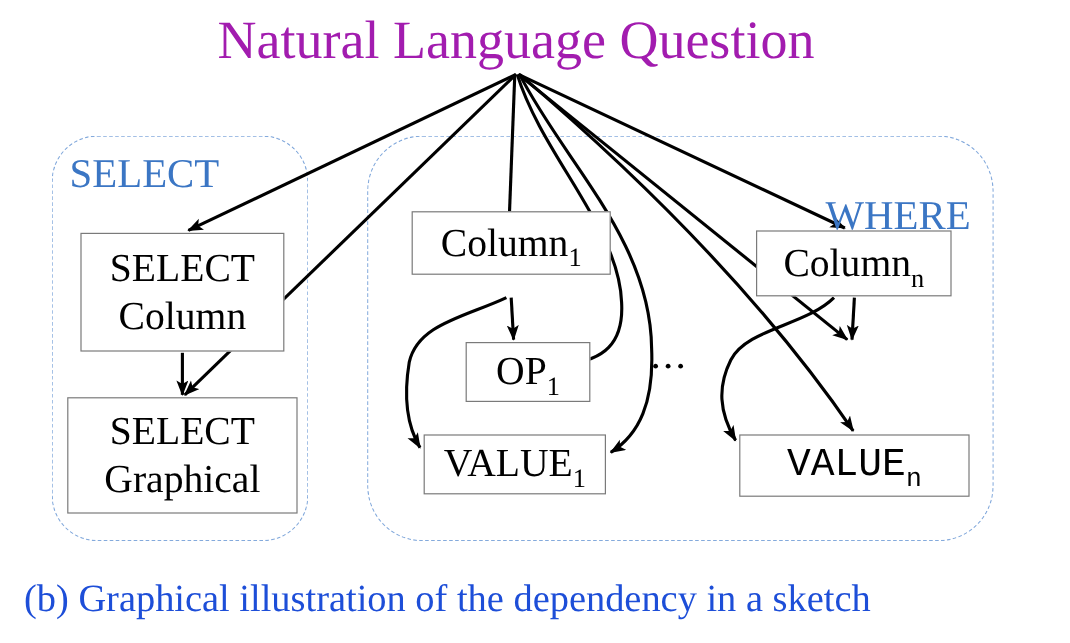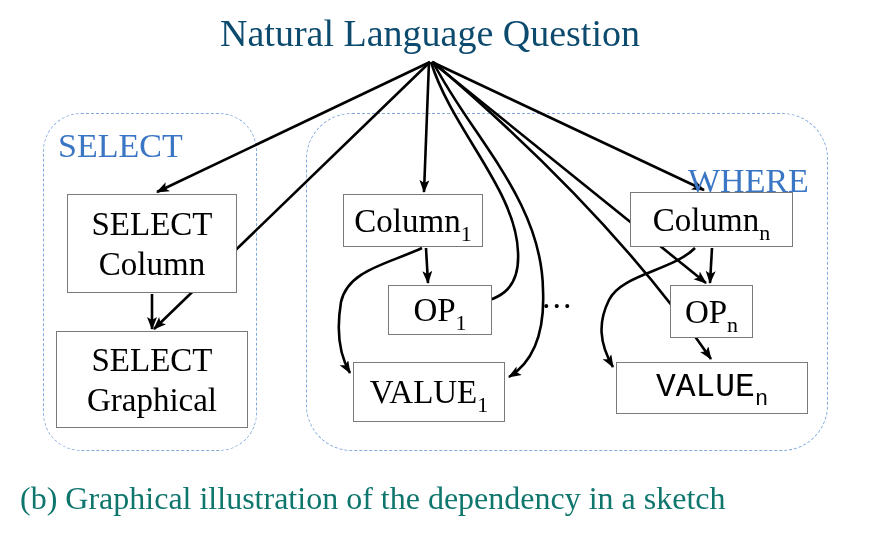--- a/index.html
+++ b/index.html
@@ -3,25 +3,25 @@
 <meta charset="utf-8">
 <style>
   html,body { margin:0; padding:0; background:#ffffff; }
   .figure {
     position:relative; width:892px; height:536px; background:#fff;
     font-family:"Liberation Serif","DejaVu Serif",serif; color:#000;
     overflow:hidden;
   }
   .title {
     position:absolute; left:180px; top:14px; width:500px;
-    text-align:center; font-size:38px; line-height:38px; color:#0c4a6e;
+    text-align:center; font-size:45px; line-height:38px; color:#a21caf;
   }
   .caption {
     position:absolute; left:20px; top:479px; width:860px;
-    font-size:32px; line-height:38px; color:#0f766e; text-align:left;
+    font-size:32px; line-height:38px; color:#1d4ed8; text-align:left;
   }
   .edges { position:absolute; left:0; top:0; width:892px; height:536px; z-index:2; }
   .edge { fill:none; stroke:var(--arrow,#000); stroke-width:2.6px; }
   .group-box {
     position:absolute; border:1.6px dashed var(--dashed,#84aadc);
     background:transparent; z-index:1; box-sizing:border-box;
   }
   .group-box.select { left:43px; top:113px; width:214px; height:338px; border-radius:38px; }
   .group-box.where  { left:306px; top:113px; width:522px; height:338px; border-radius:46px; }
   .group-label {
@@ -32,23 +32,23 @@
   .group-label.where  { left:688px; top:131px;margin-top:33px; }
   .node {
     position:absolute; z-index:4; background:#fff;
     border:1.6px solid var(--box-border,#7a7a7a); box-sizing:border-box;
     display:flex; align-items:center; justify-content:center;
     font-size:33px; line-height:40px; text-align:center; color:#000;
   }
   .node .sub { font-size:22px; vertical-align:-9px; line-height:0; }
   .node.select-column     { left:67px;  top:194px; width:170px; height:99px; }
   .node.select-aggregator { left:56px;  top:331px; width:192px; height:97px; }
-  .node.column-1 { left:343px; top:194px; width:140px; height:53px; }
+  .node.column-1 { left:343px; top:176px; width:166px; height:53px; }
   .node.op-1     { left:388px; top:285px; width:104px;  height:50px; }
-  .node.value-1  { left:353px; top:362px; width:152px; height:60px; }
+  .node.value-1  { left:353px; top:362px; width:152px; height:50px; }
   .node.column-n { left:630px; top:192px; width:163px; height:55px; }
   .node.op-n     { left:670px; top:285px; width:83px;  height:53px; }
   .node.value-n  { left:616px; top:362px; width:192px; height:52px;font-family:Liberation Mono, monospace; }
   .ellipsis {
     position:absolute; z-index:3; left:542px; top:278px;
     font-size:34px; letter-spacing:2px; color:#000;
   }
 </style>
 </head>
 <body>
@@ -107,23 +107,20 @@
   </div>
 
   <div class="node value-1">
     <span><span>VALUE</span><span class="sub">1</span></span>
   </div>
 
   <div class="node column-n">
     <span><span>Column</span><span class="sub">n</span></span>
   </div>
 
-  <div class="node op-n">
-    <span><span>OP</span><span class="sub">n</span></span>
-  </div>
 
   <div class="node value-n">
     <span><span>VALUE</span><span class="sub">n</span></span>
   </div>
 
   <div class="ellipsis">...</div>
 
   <div class="caption">(b) Graphical illustration of the dependency in a sketch</div>
 
 </div>

